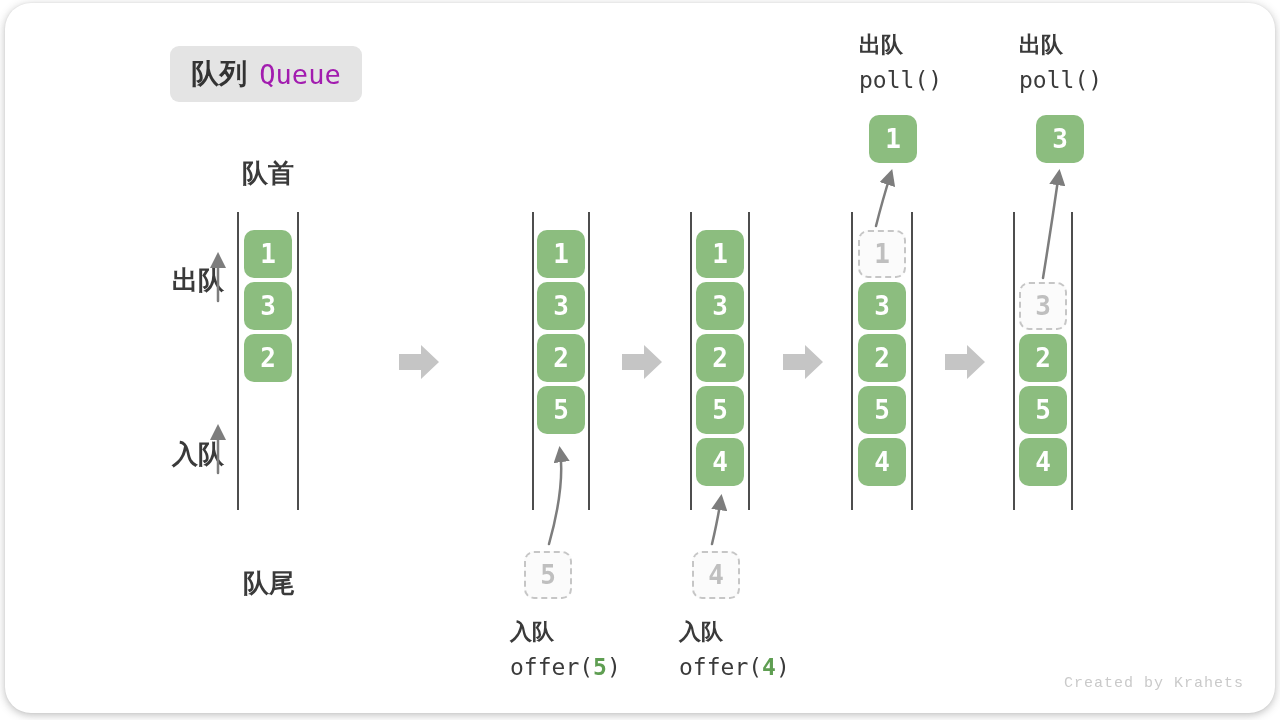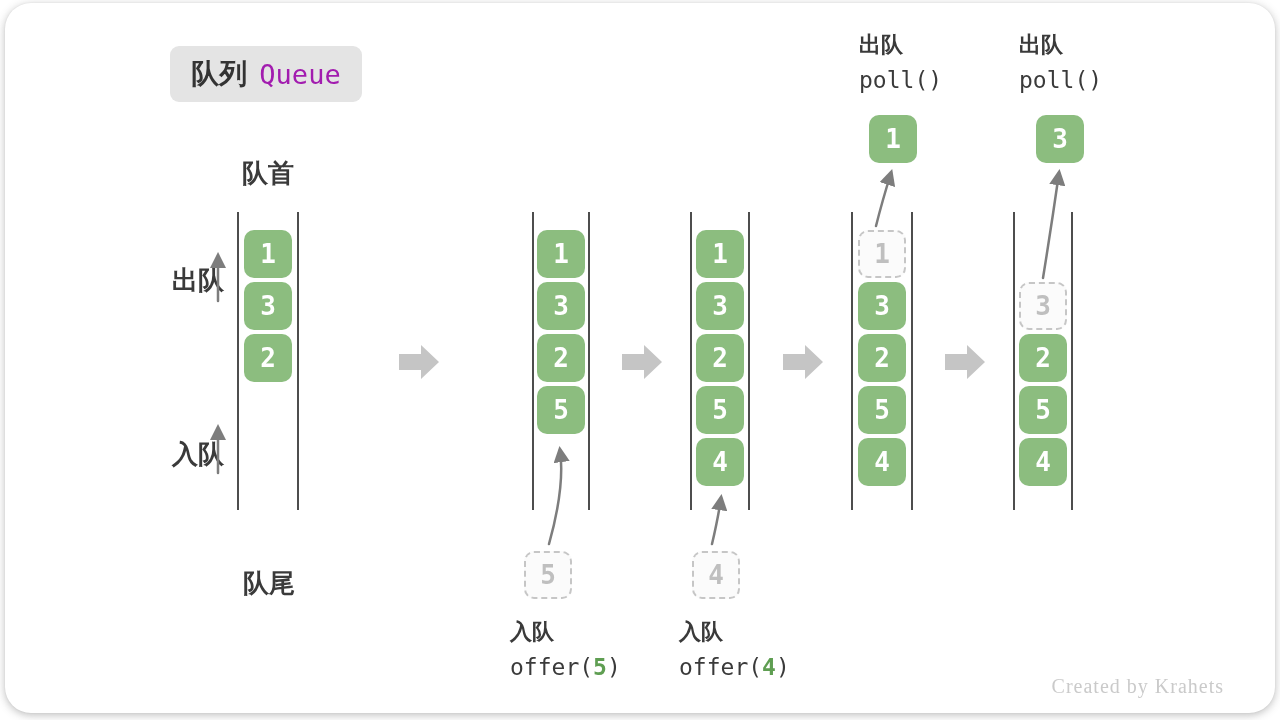--- a/index.html
+++ b/index.html
@@ -63,23 +63,23 @@
     font-size:23px;color:var(--text);line-height:28px;
   }
   .op-label .code .arg{color:var(--code-green);font-weight:700;}
 
   #overlay{position:absolute;left:0;top:0;width:1280px;height:720px;pointer-events:none;}
   .curve{fill:none;stroke:var(--curve-arrow);stroke-width:2.5;stroke-linecap:round;}
   .blockarrow{fill:var(--block-arrow);}
   .ah{fill:var(--curve-arrow);}
 
   .watermark{
-    position:absolute;right:56px;top:675px;
-    font-family:Liberation Serif, serif;
-    font-size:20px;letter-spacing:1px;color:var(--watermark);
+    position:absolute;right:36px;top:675px;
+    font-family:Liberation Mono, monospace;
+    font-size:15px;letter-spacing:1px;color:var(--watermark);
   }
 </style>
 </head>
 <body>
 
 <div id="card">
 <div id="canvas">
 
   <div class="badge">
     <span class="badge-zh">队列</span>

